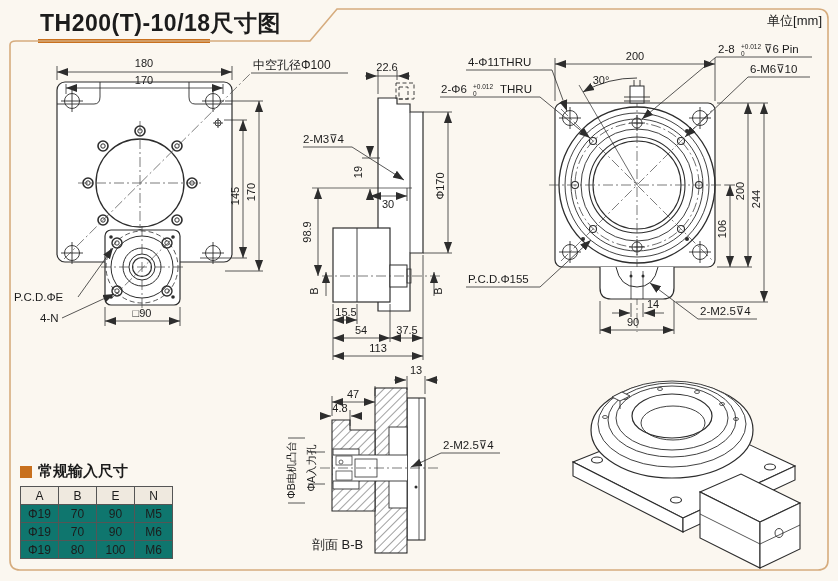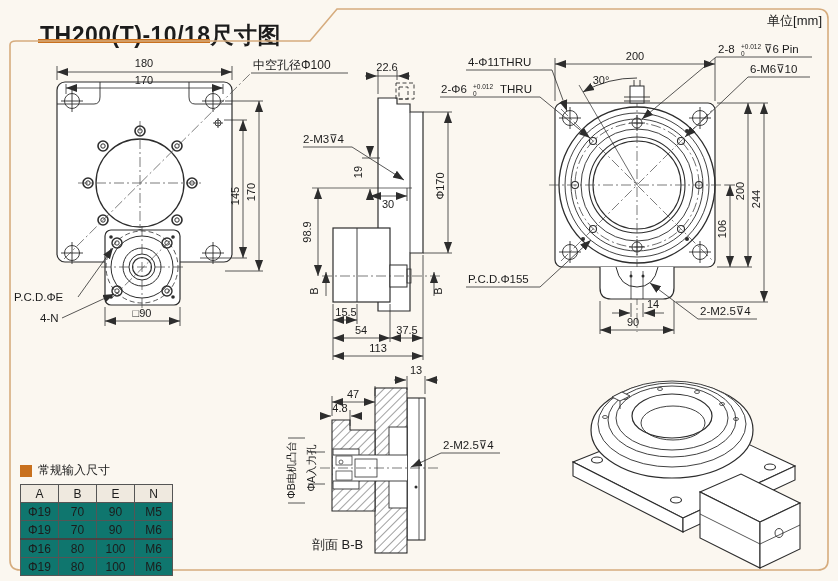--- a/index.html
+++ b/index.html
@@ -1,28 +1,28 @@
 <!DOCTYPE html>
 <html><head>
 <meta charset="utf-8">
 <style>
   html,body{margin:0;padding:0;}
   body{width:838px;height:581px;position:relative;background:#fbf7f0;overflow:hidden;
        font-family:"Liberation Sans","DejaVu Sans",sans-serif;color:#1c1c1c;}
-  #title{position:absolute;left:40px;top:20px;font-size:23px;font-weight:bold;letter-spacing:.5px;white-space:nowrap;}
+  #title{position:absolute;left:40px;top:8px;font-size:23px;font-weight:bold;letter-spacing:.5px;white-space:nowrap;}
   #title-bar{position:absolute;left:38px;top:39px;width:172px;height:4px;background:#c8701e;}
   #unit{position:absolute;right:16px;top:12px;font-size:13px;}
   svg text{fill:#1c1c1c;font-family:"Liberation Sans","DejaVu Sans",sans-serif;}
   .dim{font-size:11px;}
   .lbl{font-size:11.5px;}
   .cjk{font-size:12px;}
   .tol{font-size:6.5px;}
   .cap{font-size:13px;}
   #spec{position:absolute;left:20px;top:462px;width:170px;}
-  #spec .hd{display:flex;align-items:center;gap:6px;font-size:12px;font-weight:normal;}
+  #spec .hd{display:flex;align-items:center;gap:6px;font-size:15px;font-weight:bold;}
   #spec .sq{width:12px;height:12px;background:#c8701e;display:inline-block;}
   #spec table{border-collapse:collapse;margin-top:5px;border:1.5px solid #444;}
   #spec th,#spec td{border:1px solid #555;width:37px;height:15px;text-align:center;
                     font-size:12px;padding:1px 0;font-weight:normal;background:#0f766e;}
   #spec th{background:#efe9df;}
   #spec tr.grp td{border-top:2px solid #444;}
 </style>
 </head>
 <body>
 
@@ -438,26 +438,20 @@
         <td>70</td>
         <td>90</td>
         <td>M5</td>
       </tr>
       <tr>
         <td>Φ19</td>
         <td>70</td>
         <td>90</td>
         <td>M6</td>
       </tr>
-      <tr class="grp">
-        <td>Φ16</td>
-        <td>80</td>
-        <td>100</td>
-        <td>M6</td>
-      </tr>
       <tr>
         <td>Φ19</td>
         <td>80</td>
         <td>100</td>
         <td>M6</td>
       </tr>
     </tbody>
   </table>
 </div>
 

